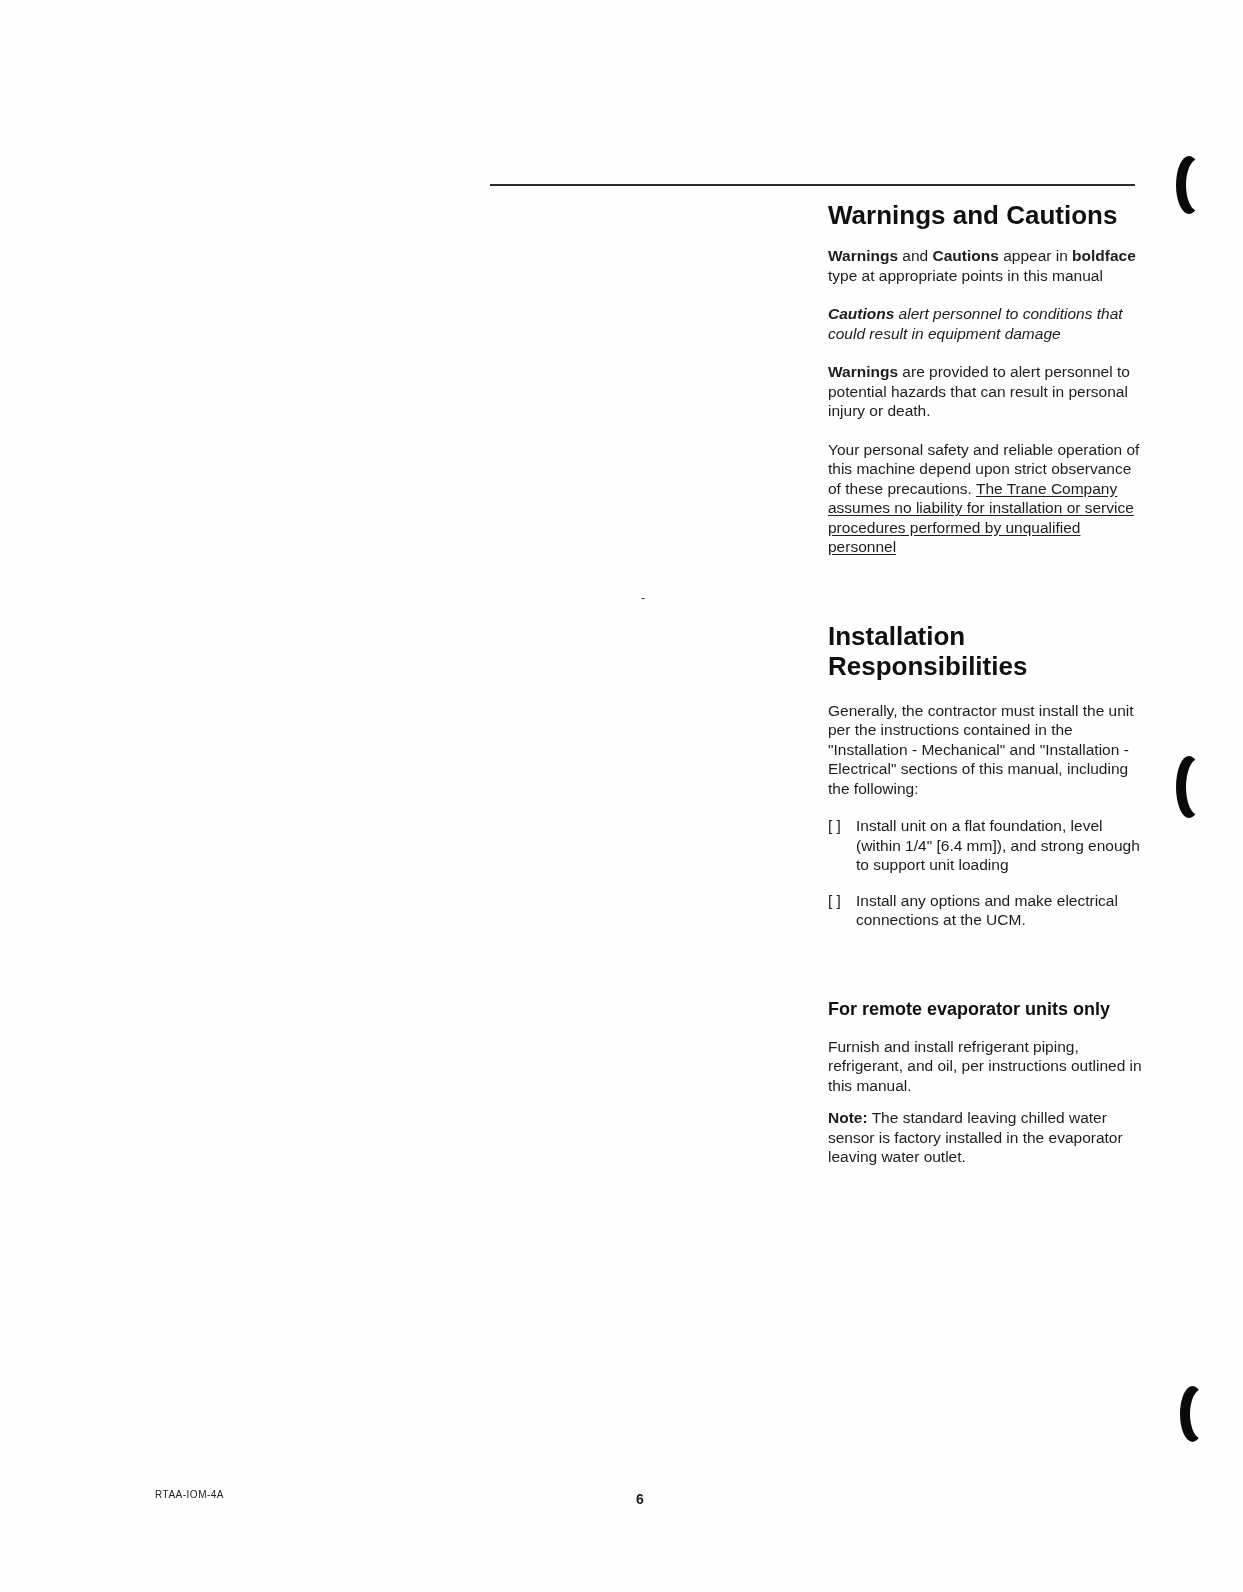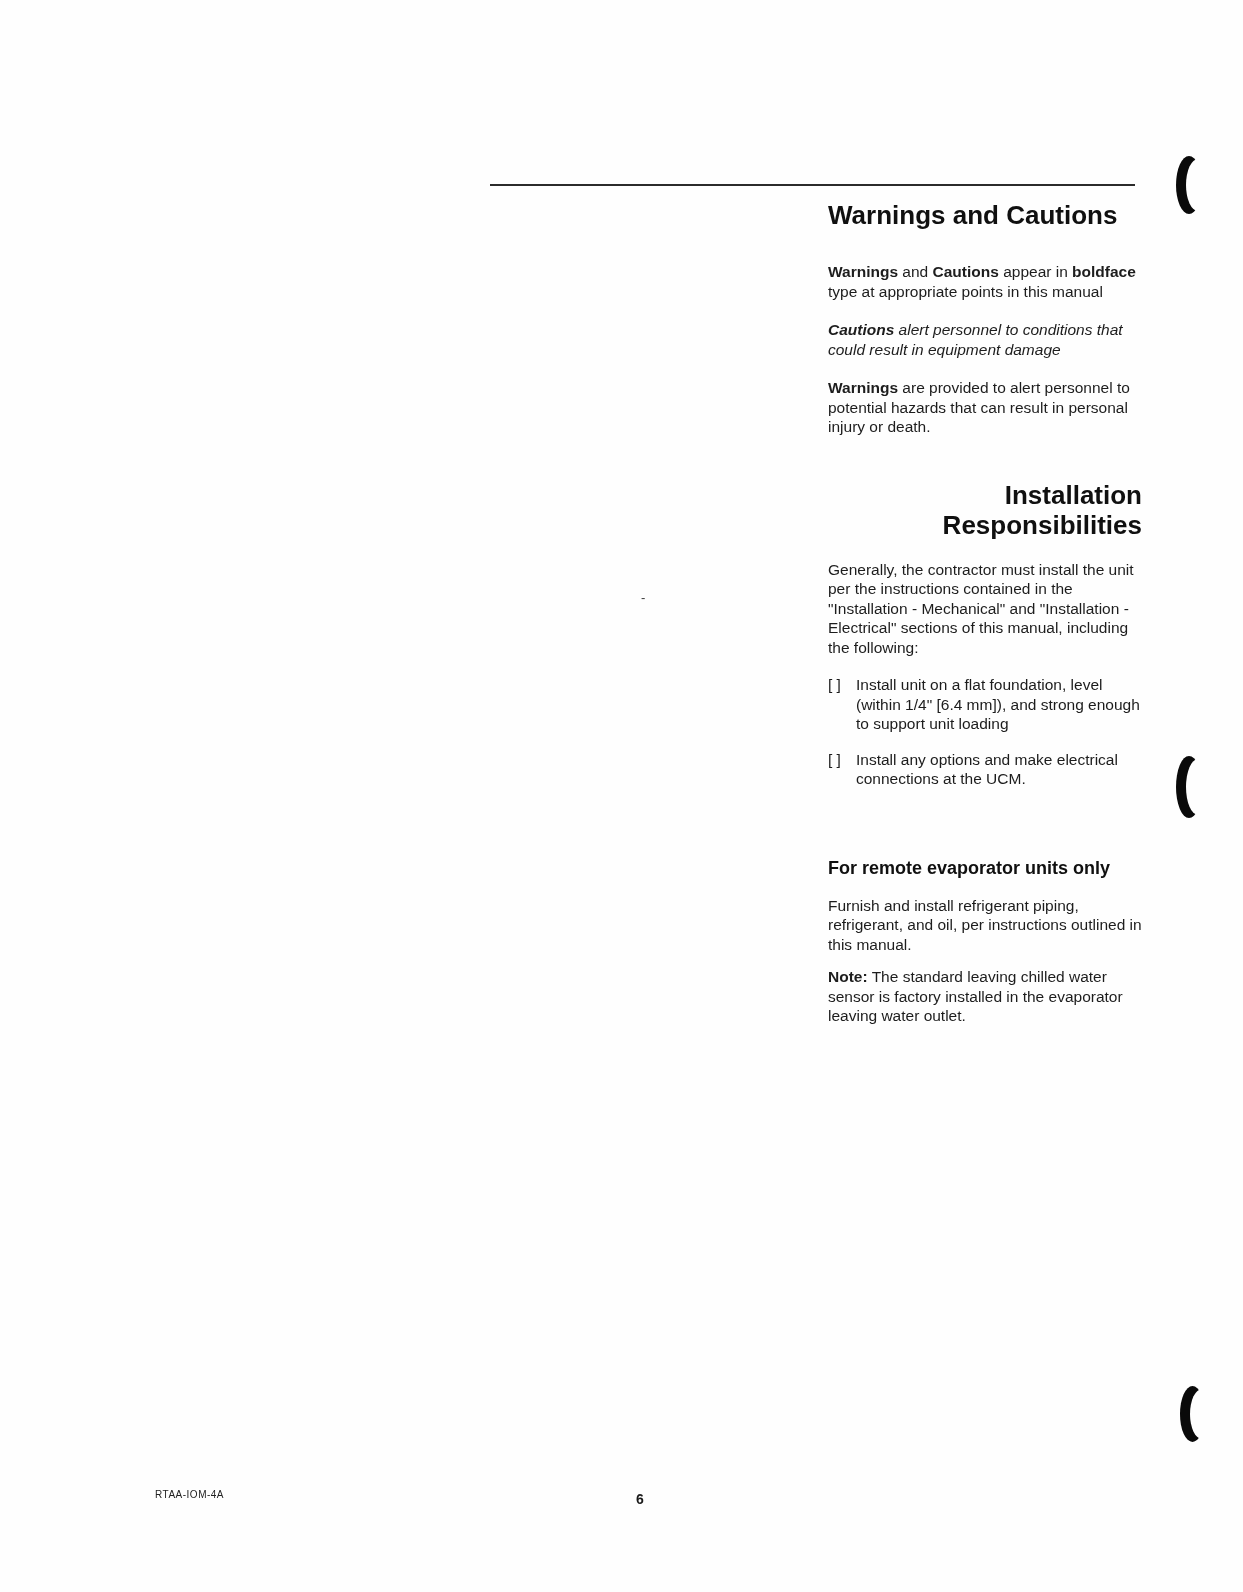--- a/index.html
+++ b/index.html
@@ -36,25 +36,25 @@
     font-weight: 700;
     color: #101010;
     white-space: pre-line;
   }
   .para {
     font-size: 15.5px;
     line-height: 19.5px;
     margin-top: 19px;
     color: #1d1d1d;
   }
-  .para.first { margin-top: 32px; }
+  .para.first { margin-top: 16px; }
   .b { font-weight: 700; }
   .ital { font-style: italic; }
   .underlined { text-decoration: underline; text-underline-offset: 2px; }
-  .sec-title.second { margin-top: 43px; text-align: right; }
+  .sec-title.second { margin-top: 64px; }
   .para.after-title { margin-top: 20px; }
   .check-item {
     display: flex;
     font-size: 15.5px;
     line-height: 19.5px;
     margin-top: 18px;
   }
   .check-item .bracket {
     width: 28px;
     flex: 0 0 28px;
@@ -128,20 +128,21 @@
   <div class="column">
 
     <h1 class="sec-title">Warnings and Cautions</h1>
 
     <p class="para first"><span class="b">Warnings</span><span> and </span><span class="b">Cautions</span><span> appear in </span><span class="b">boldface</span><span> type at appropriate points in this manual</span></p>
 
     <p class="para ital"><span class="b">Cautions</span><span> alert personnel to conditions that could result in equipment damage</span></p>
 
     <p class="para"><span class="b">Warnings</span><span> are provided to alert personnel to potential hazards that can result in personal injury or death.</span></p>
 
+    <p class="para"><span>Your personal safety and reliable operation of this machine depend upon strict observance of these precautions. </span><span class="underlined">The Trane Company assumes no liability for installation or service procedures performed by unqualified personnel</span></p>
 
     <h1 class="sec-title second">Installation
 Responsibilities</h1>
 
     <p class="para after-title">Generally, the contractor must install the unit per the instructions contained in the "Installation - Mechanical" and "Installation - Electrical" sections of this manual, including the following:</p>
 
     <div class="check-item">
       <span class="bracket">[ ]</span>
       <span class="check-text">Install unit on a flat foundation, level (within 1/4" [6.4 mm]), and strong enough to support unit loading</span>
     </div>

